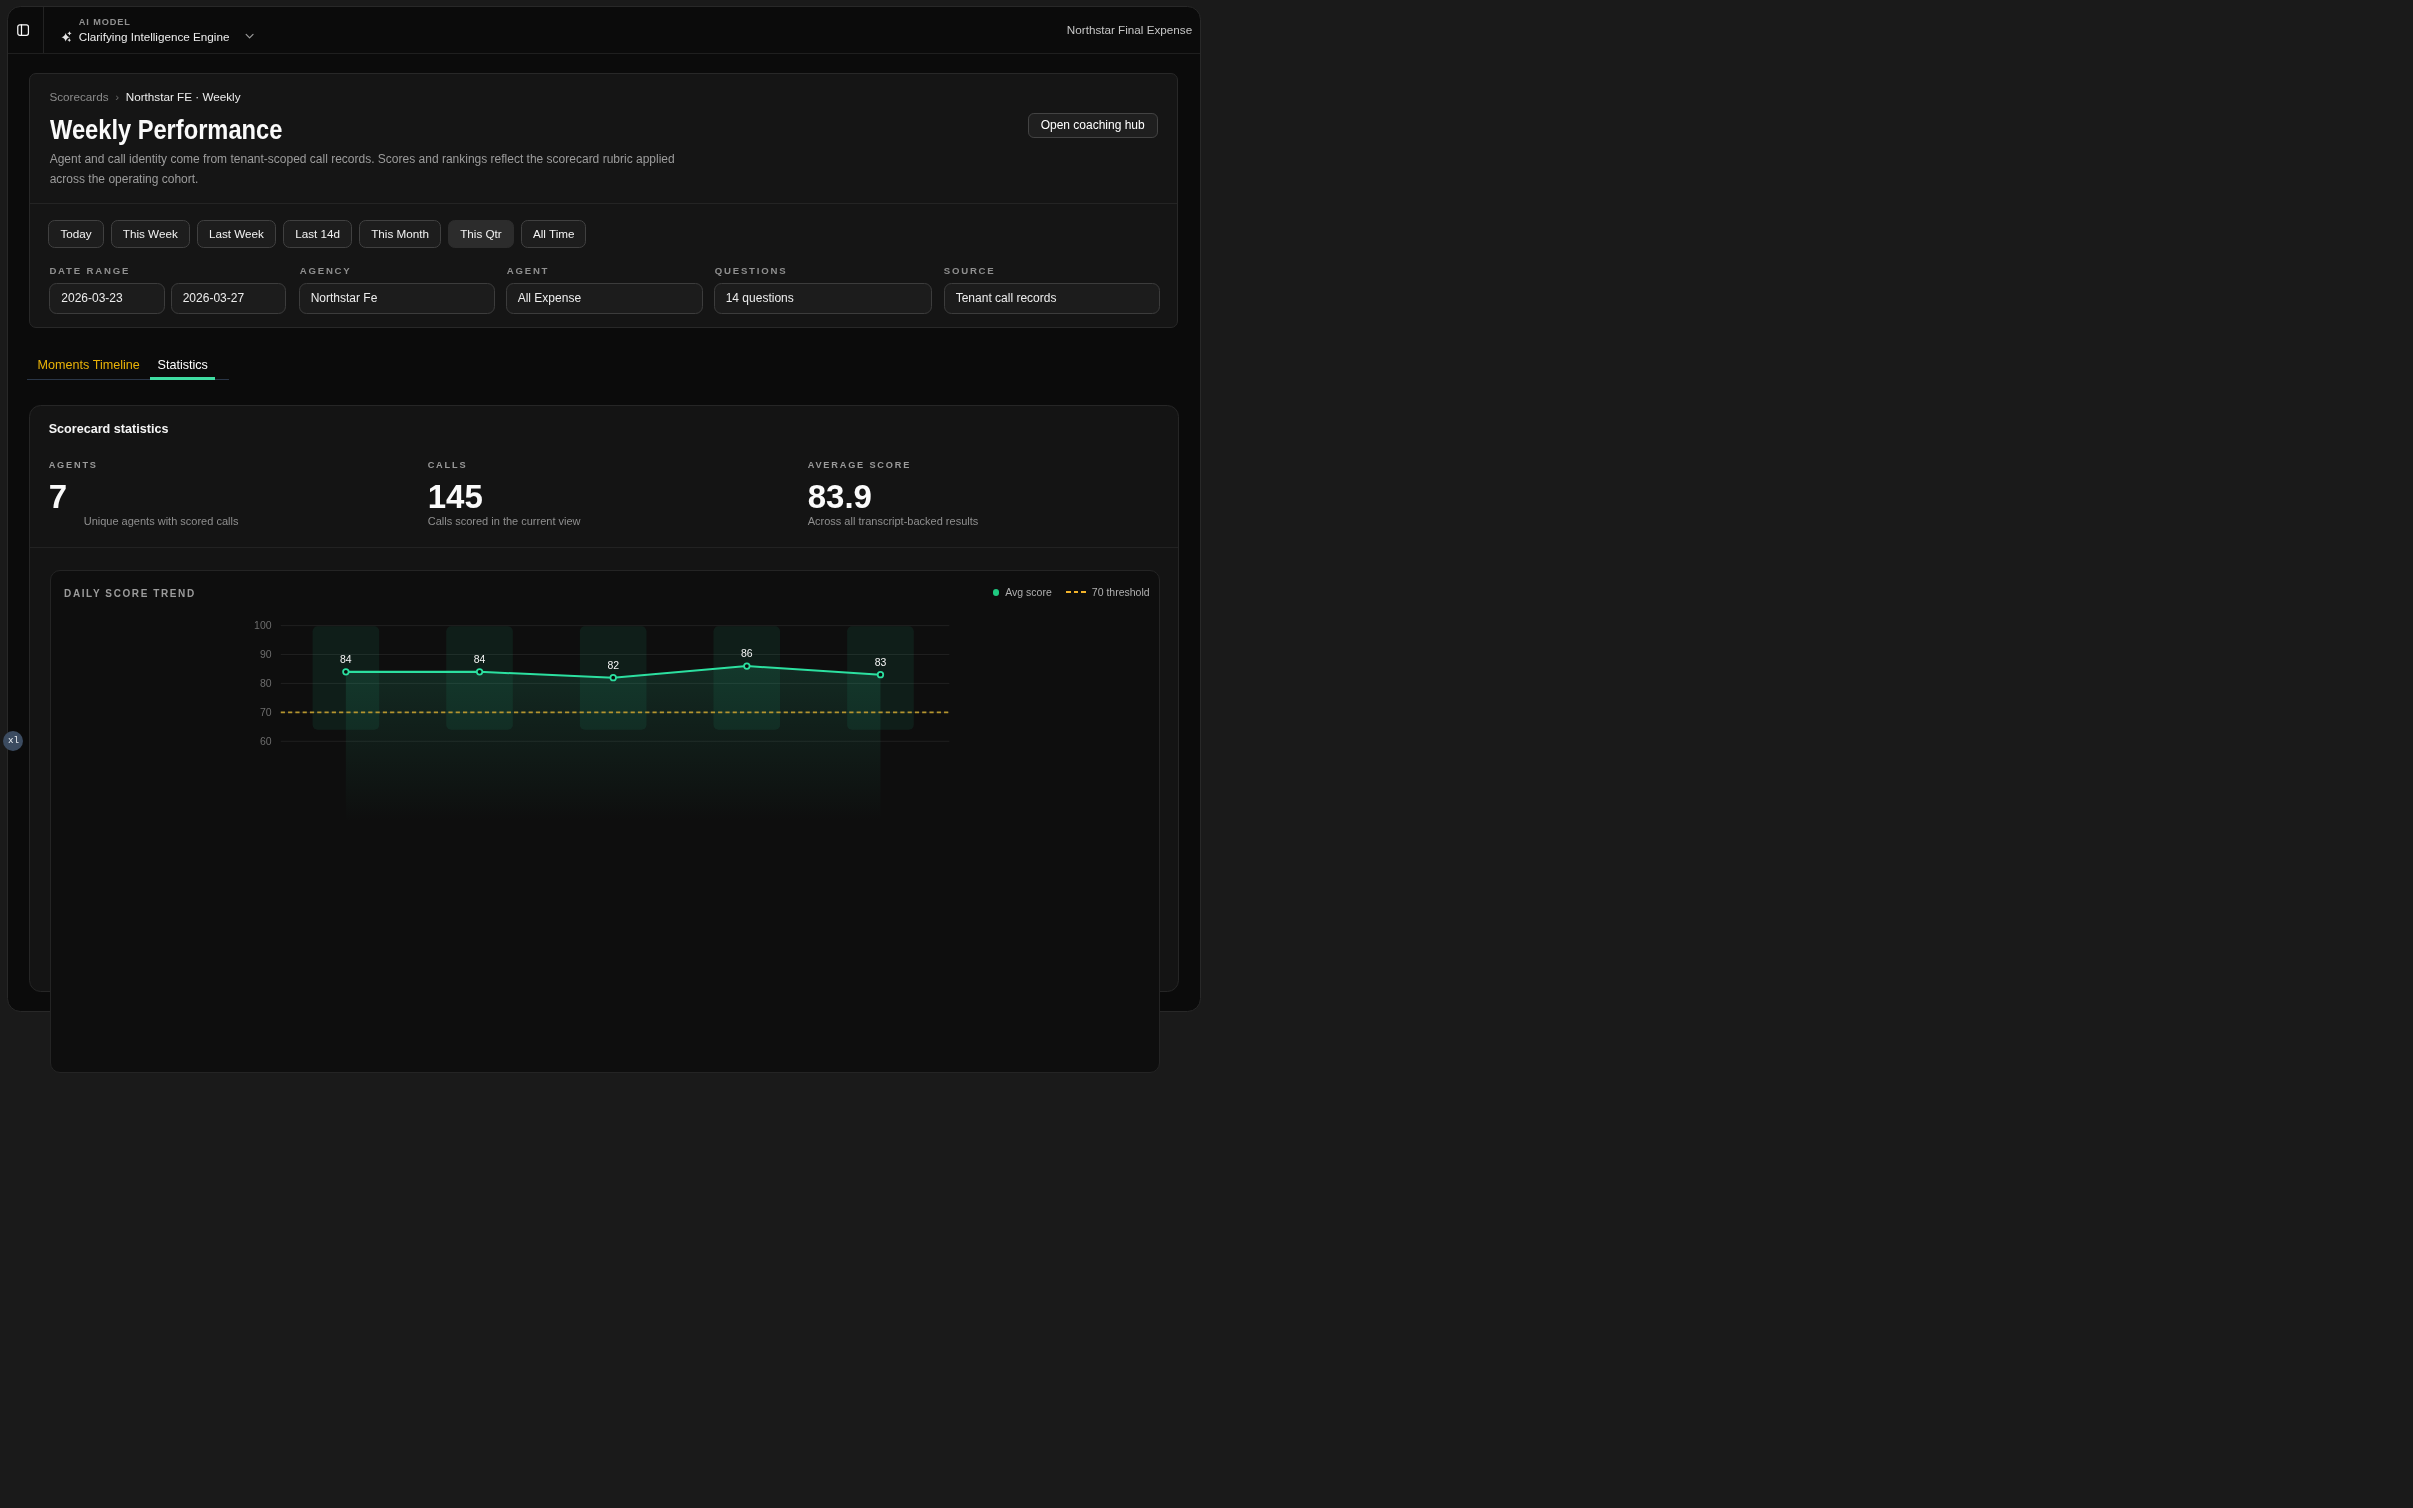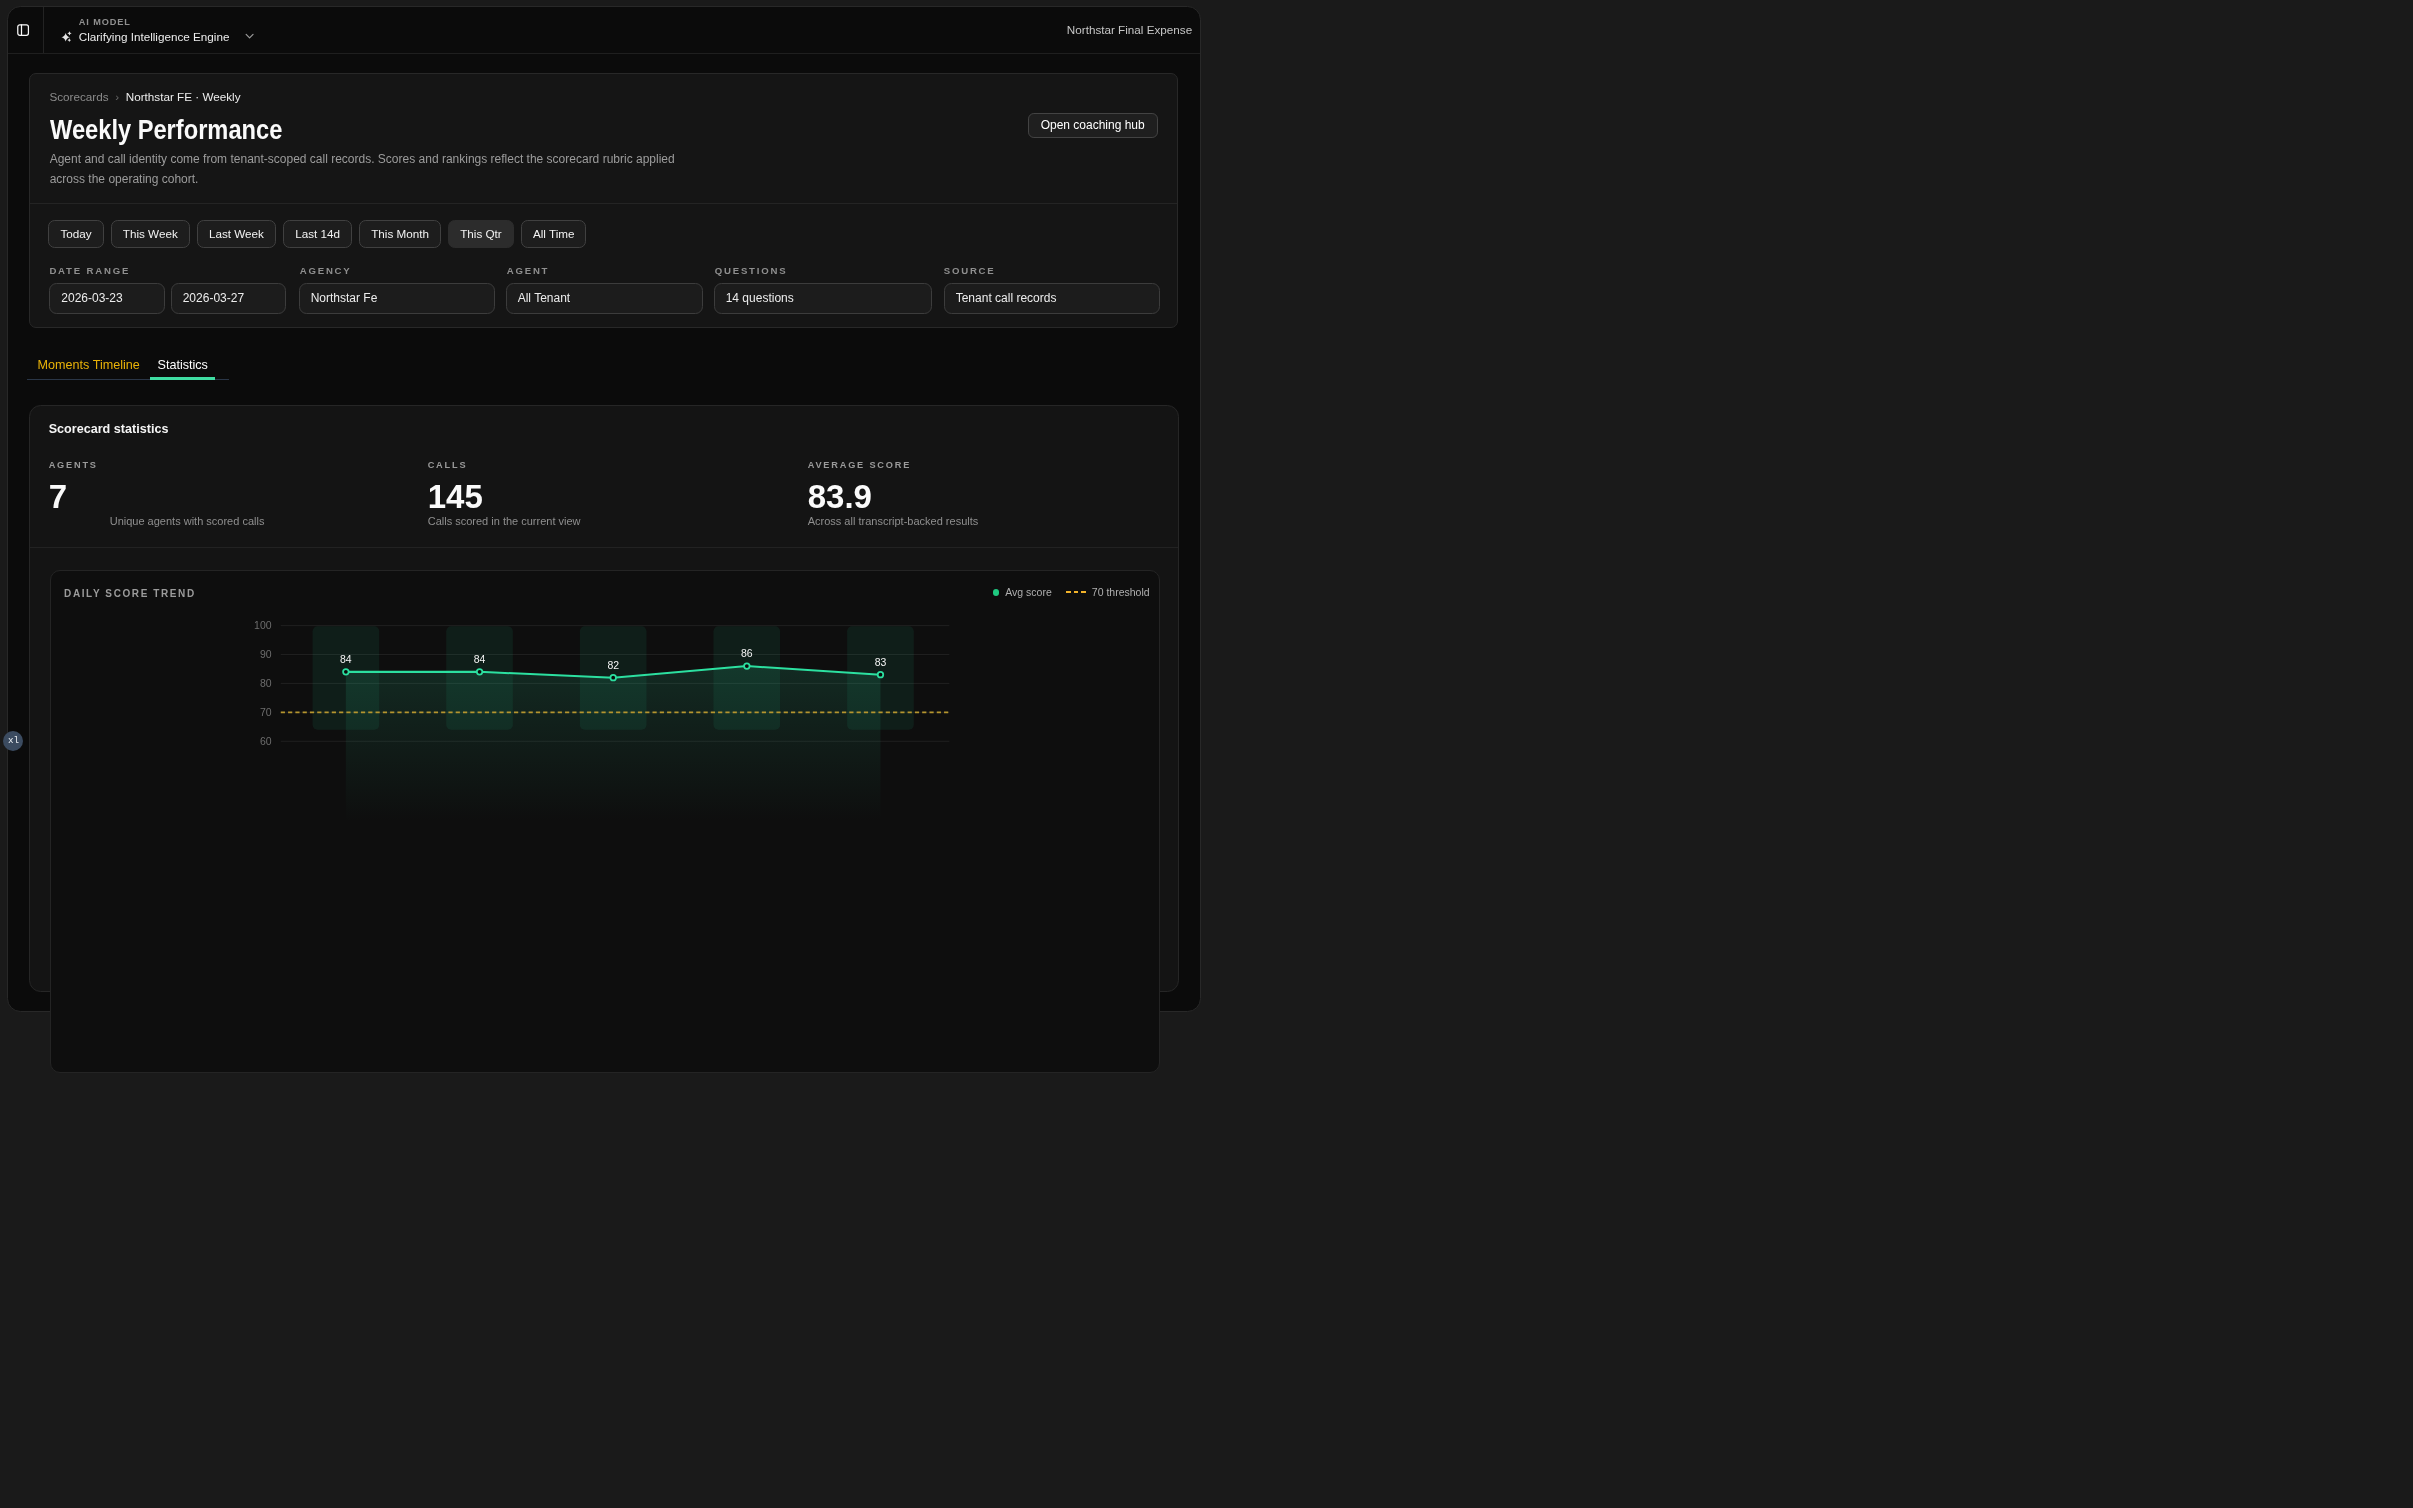--- a/index.html
+++ b/index.html
@@ -84,39 +84,39 @@
       <span class="chip">Today</span><span class="chip">This Week</span><span class="chip">Last Week</span><span class="chip">Last 14d</span><span class="chip">This Month</span><span class="chip sel">This Qtr</span><span class="chip">All Time</span>
     </div>
     <div class="flabel" style="left:19.7px;">DATE RANGE</div>
     <div class="flabel" style="left:270px;">AGENCY</div>
     <div class="flabel" style="left:477px;">AGENT</div>
     <div class="flabel" style="left:685px;">QUESTIONS</div>
     <div class="flabel" style="left:914px;">SOURCE</div>
     <div class="finput" style="left:19.6px; width:116px;">2026-03-23</div>
     <div class="finput" style="left:141px; width:115px;">2026-03-27</div>
     <div class="finput" style="left:269px; width:196px;">Northstar Fe</div>
-    <div class="finput" style="left:476px; width:197px;">All Tenant</div>
+    <div class="finput" style="left:476px; width:197px;">All Expense</div>
     <div class="finput" style="left:684px; width:218px;">14 questions</div>
     <div class="finput" style="left:914px; width:216px;">Tenant call records</div>
   </div>
 
   <div class="tab1">Moments Timeline</div>
   <div class="tab2">Statistics</div>
   <div class="tabline"></div>
   <div class="tabgreen"></div>
 
   <div class="stats">
     <div class="stats-title">Scorecard statistics</div>
     <div class="sl" style="left:19px;">AGENTS</div>
     <div class="sl" style="left:398px;">CALLS</div>
     <div class="sl" style="left:778px;">AVERAGE SCORE</div>
     <div class="sn" style="left:19px;">7</div>
     <div class="sn" style="left:398px;">145</div>
     <div class="sn" style="left:778px;">83.9</div>
-    <div class="sd" style="left:32px;padding-left:48px;">Unique agents with scored calls</div>
+    <div class="sd" style="left:6px;padding-left:48px;">Unique agents with scored calls</div>
     <div class="sd" style="left:398px;">Calls scored in the current view</div>
     <div class="sd" style="left:778px;">Across all transcript-backed results</div>
     <div class="stats-div"></div>
 
     <div class="chart-card">
       <div class="chart-title">DAILY SCORE TREND</div>
       <div class="legend"><span class="dot"></span>Avg score<span class="dash"></span>70 threshold</div>
       <svg class="abs" style="left:0px; top:0px;" width="1108" height="501" viewBox="0 0 1322 598">
         <defs>
           <linearGradient id="areafade" gradientUnits="userSpaceOnUse" x1="0" y1="113" x2="0" y2="300">

